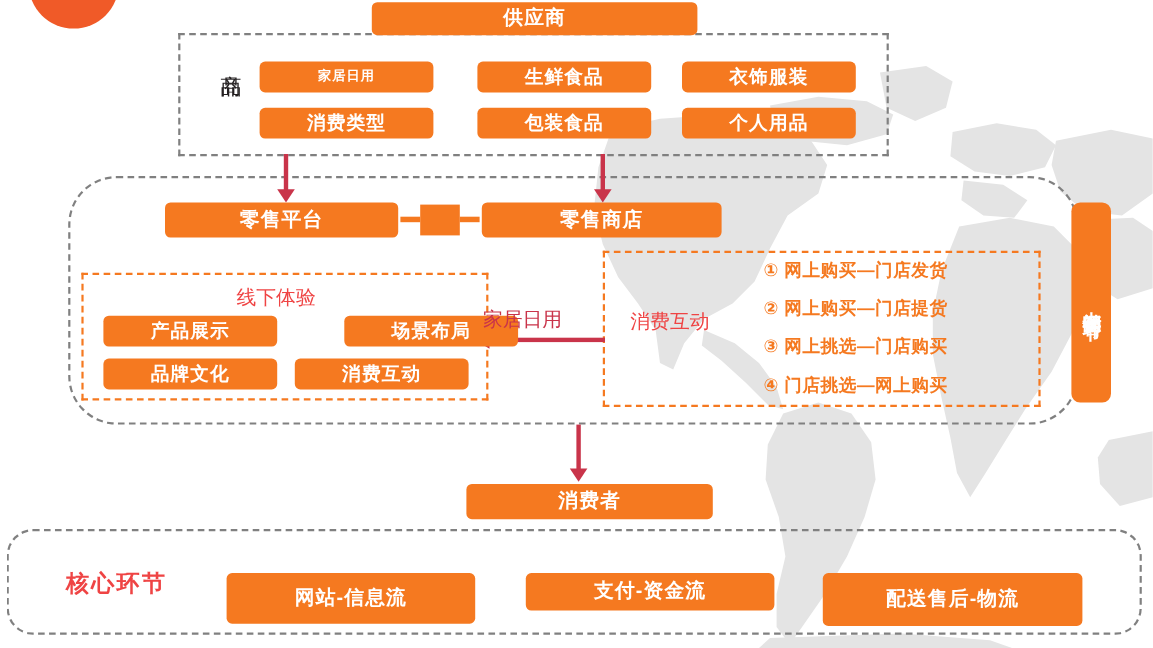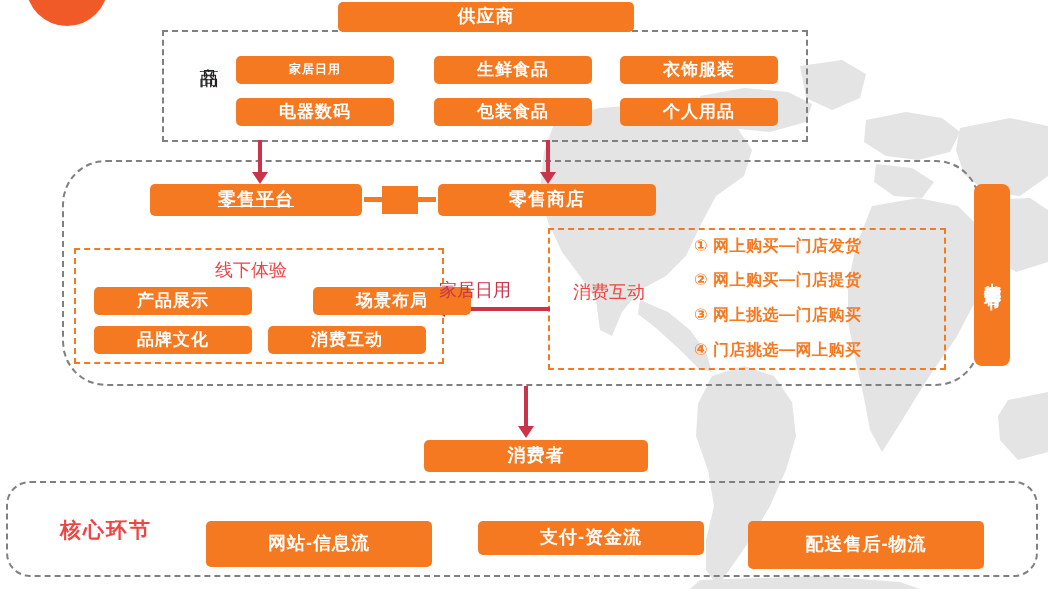--- a/index.html
+++ b/index.html
@@ -113,39 +113,39 @@
   <div class="dash-gray" style="left:162px;top:30px;width:646px;height:112px;"></div>
 
   <div class="vlabel" style="left:196px;top:52px;font-size:19px;">商品</div>
 
   <div class="pill" style="left:338px;top:2px;width:296px;height:30px;font-size:18px;">供应商</div>
 
   <div class="pill" style="left:236px;top:56px;width:158px;height:28px;font-size:12px;">家居日用</div>
   <div class="pill" style="left:434px;top:56px;width:158px;height:28px;font-size:17px;">生鲜食品</div>
   <div class="pill" style="left:620px;top:56px;width:158px;height:28px;font-size:17px;">衣饰服装</div>
 
-  <div class="pill" style="left:236px;top:98px;width:158px;height:28px;font-size:17px;">电器数码</div>
+  <div class="pill" style="left:236px;top:98px;width:158px;height:28px;font-size:17px;">消费类型</div>
   <div class="pill" style="left:434px;top:98px;width:158px;height:28px;font-size:17px;">包装食品</div>
   <div class="pill" style="left:620px;top:98px;width:158px;height:28px;font-size:17px;">个人用品</div>
 
   <div class="arrow-v" style="left:252px;top:140px;width:16px;height:44px;">
     <div class="shaft"></div>
       <div class="head"></div>
   </div>
   <div class="arrow-v" style="left:540px;top:140px;width:16px;height:44px;">
     <div class="shaft"></div>
       <div class="head"></div>
   </div>
 
   <div class="dash-gray-round" style="left:62px;top:160px;width:918px;height:226px;"></div>
 
   <div class="pill" style="left:974px;top:184px;width:36px;height:182px;border-radius:8px;
        writing-mode:vertical-rl;text-orientation:upright;font-size:17px;letter-spacing:2px;">中间销售环节</div>
 
-  <div class="pill" style="left:150px;top:184px;width:212px;height:32px;font-size:18px;text-decoration:underline;">零售平台</div>
+  <div class="pill" style="left:150px;top:184px;width:212px;height:32px;font-size:18px;">零售平台</div>
 
   <div class="conn-seg" style="left:364px;top:197px;width:18px;"></div>
   <div class="conn-box" style="left:382px;top:186px;width:36px;height:28px;"></div>
   <div class="conn-seg" style="left:418px;top:197px;width:18px;"></div>
 
   <div class="pill" style="left:438px;top:184px;width:218px;height:32px;font-size:18px;">零售商店</div>
 
   <div class="dash-orange" style="left:74px;top:248px;width:370px;height:116px;"></div>
   <div class="label" style="left:215px;top:258px;font-size:18px;">线下体验</div>
 

